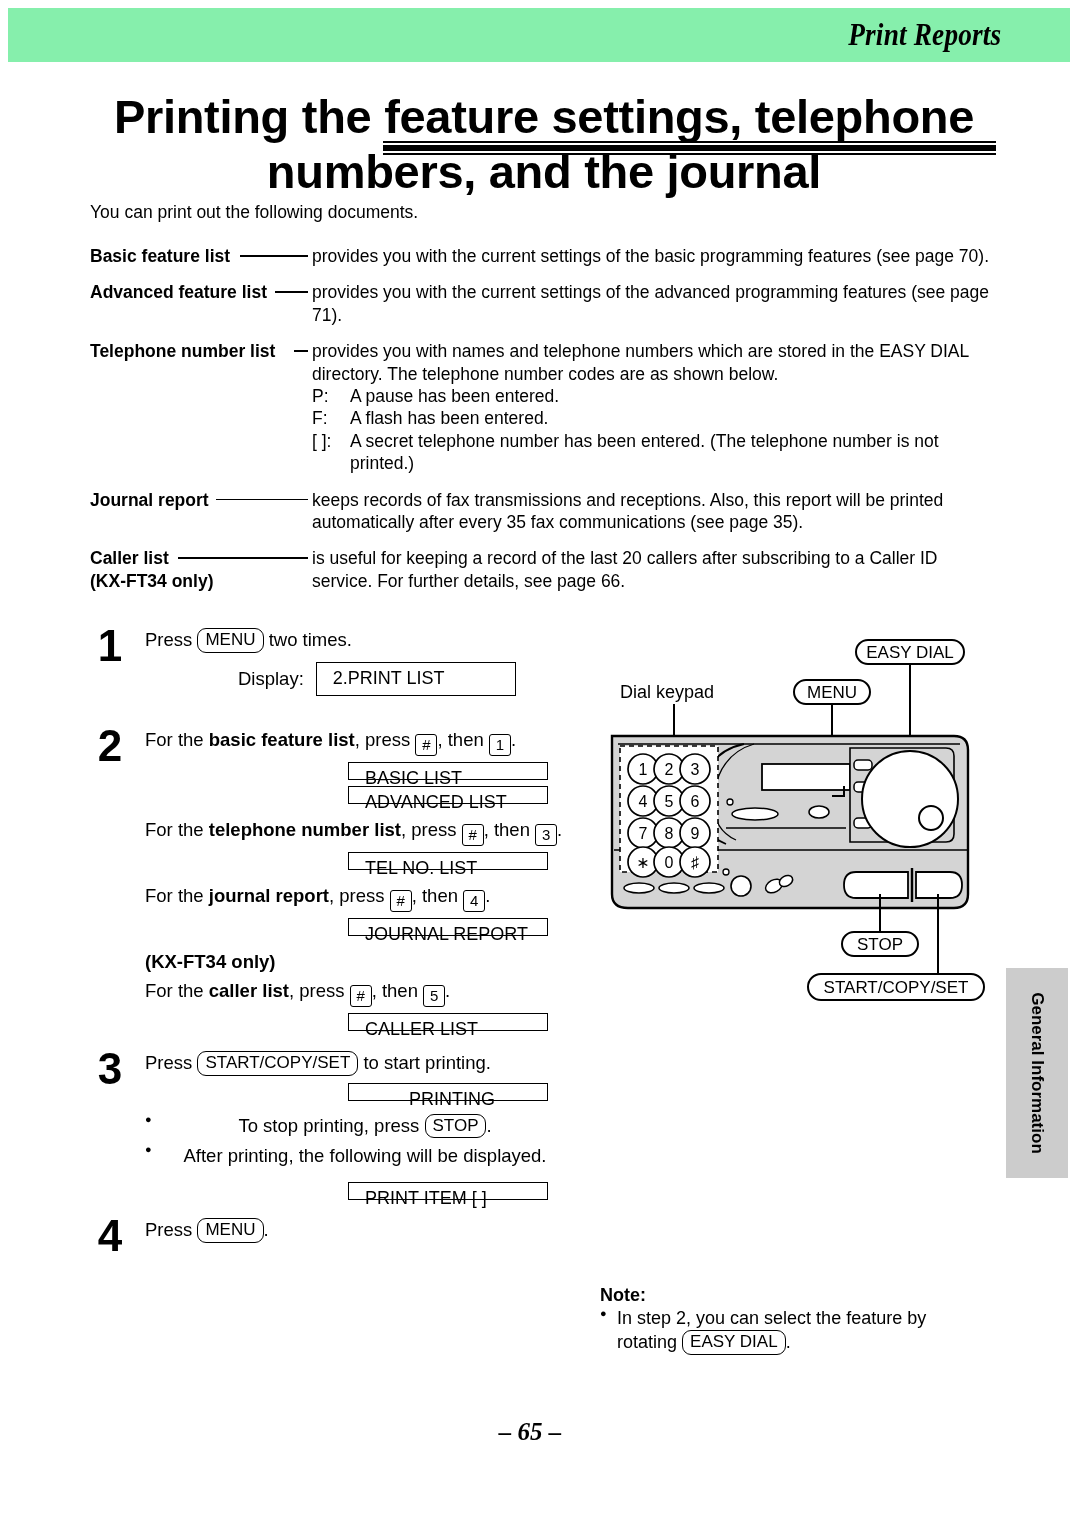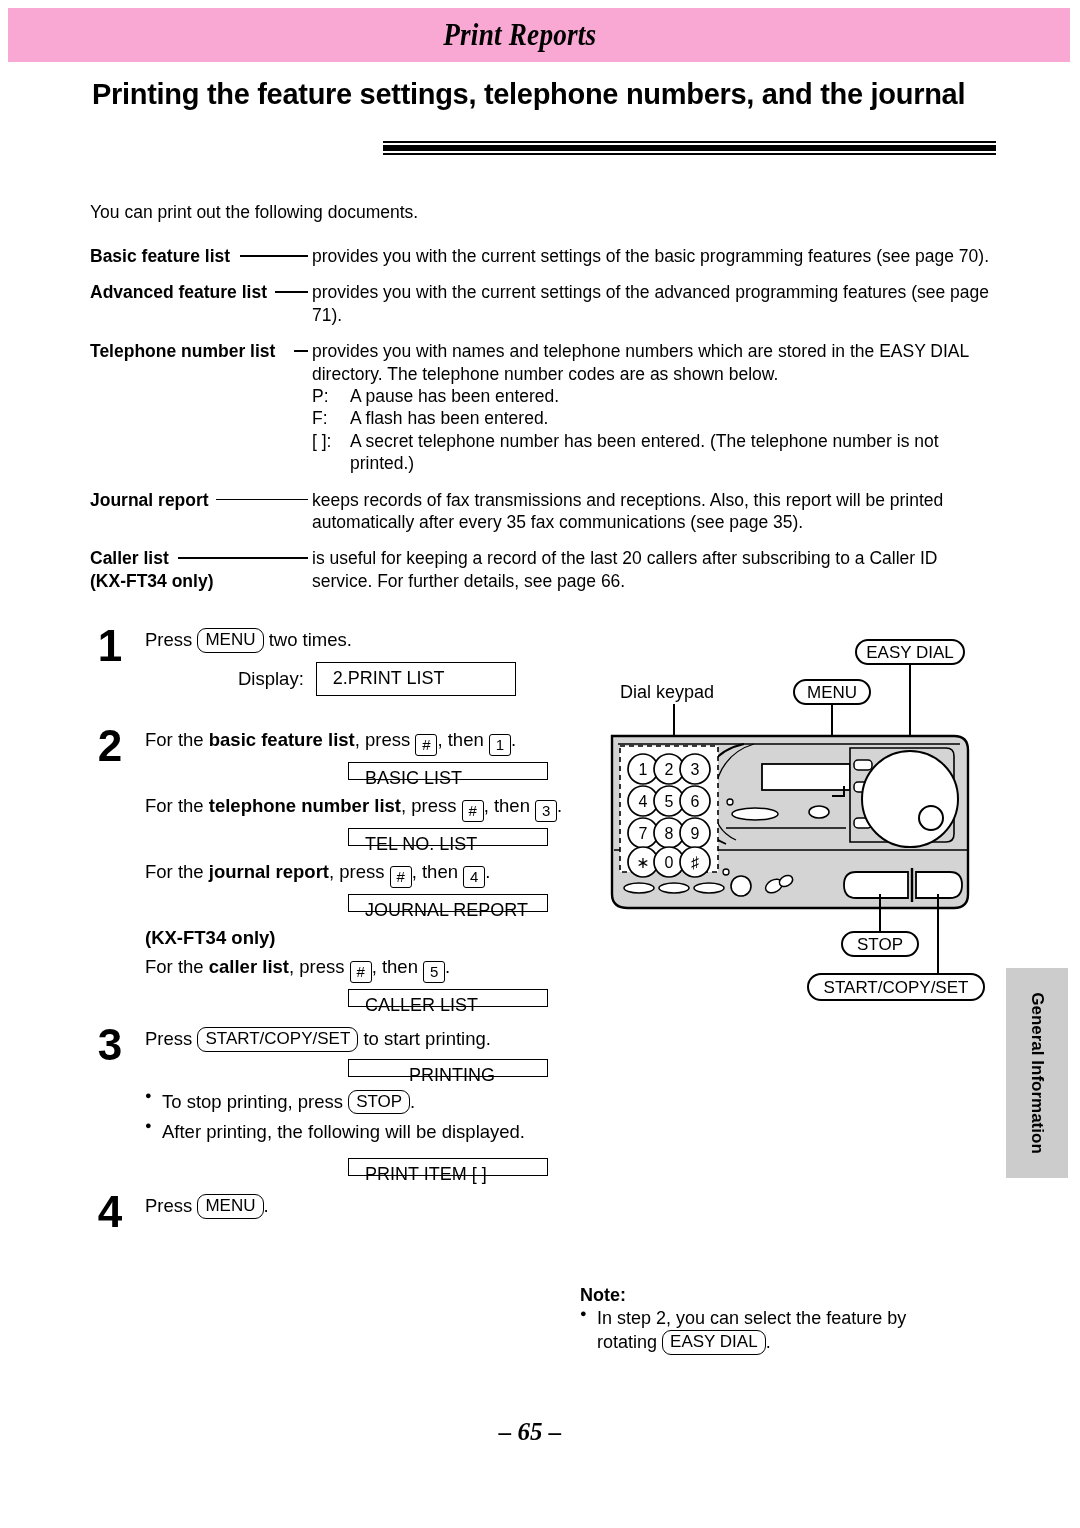--- a/index.html
+++ b/index.html
@@ -8,36 +8,36 @@
     width:1080px; height:1528px;
     background:#fff;
     font-family:"Liberation Sans", sans-serif;
     color:#000;
     position:relative;
     overflow:hidden;
   }
   
   .hdr-bar{
     position:absolute; left:8px; top:8px; width:1062px; height:54px;
-    background:#f9a8d4;
-    display:flex; align-items:center; justify-content:center;
+    background:#86efac;
+    display:flex; align-items:center; justify-content:flex-end;
   }
   .hdr-title{
     font-family:"Liberation Serif", serif;
     font-style:italic; font-weight:bold;
     font-size:31px; letter-spacing:.2px;
     padding-right:78px;
     transform:scaleX(.88);
     transform-origin:right center;
   }
   
   .title-wrap{ position:absolute; left:88px; top:74px; width:912px; }
   .page-title{
-    font-size:29px; font-weight:bold; line-height:1.17;
-    letter-spacing:-.3px; margin:4px;
+    font-size:47px; font-weight:bold; line-height:1.17;
+    letter-spacing:-.3px; margin:16px;text-align:center;
   }
   .title-rule{ position:absolute; left:383px; top:141px; width:613px; }
   .title-rule .r1{ height:2px; background:#000; }
   .title-rule .r2{ height:2px; background:#fff; }
   .title-rule .r3{ height:6px; background:#000; }
   .title-rule .r4{ height:2px; background:#fff; }
   .title-rule .r5{ height:2px; background:#000; }
 
   
   .intro{ position:absolute; left:90px; top:202px; font-size:17.5px; }
@@ -91,32 +91,32 @@
     margin-left:260px;
   }
   .lcdrow{ display:flex; align-items:center; }
   .displabel{ font-size:18.5px; margin-left:150px; }
   .lcd-inline{
     border:1.7px solid #000;
     width:200px; height:34px; line-height:31px;
     font-size:18px; padding-left:16px; margin-left:12px;
   }
   .bullets{ margin-left:57px; font-size:18.5px; line-height:1.45; }
-  .bullets div{ position:relative; padding-left:17px; }
+  .bullets div{ position:relative; padding-left:17px;text-align:center; }
   .bullets div:before{
     content:"\25CF"; position:absolute; left:0; top:-1px; font-size:11px;
   }
   .onlylbl{ font-weight:bold; font-size:18.5px; }
 
   
   .illus{ position:absolute; left:598px; top:636px; width:390px; height:380px; }
   .illus svg{ display:block; }
 
   
-  .note{ position:absolute; left:580px; top:1285px; width:380px; }
+  .note{ position:absolute; left:600px; top:1285px; width:380px; }
   .note-h{ font-size:18px; font-weight:bold; }
   .note-b{ font-size:18px; line-height:1.34; position:relative; padding-left:17px; }
   .note-b:before{ content:"\25CF"; position:absolute; left:0; top:0px; font-size:11px; }
 
   
   .sidetab{
     position:absolute; left:1006px; top:968px; width:62px; height:210px;
     background:#cccccc;
   }
   .sidetab span{
@@ -231,20 +231,21 @@
     <div class="stepnum">2</div>
 
     <div class="steptext">
       <span>For the</span>
       <b>basic feature list</b><span>, press</span>
       <span class="keysm">#</span><span>, then</span>
       <span class="keysm">1</span><span>.</span>
     </div>
     <div class="lcd" style="margin-top:6px;">BASIC LIST</div>
 
+    <div class="lcd" style="margin-top:6px;">ADVANCED LIST</div>
 
     <div class="steptext" style="margin-top:14px;">
       <span>For the</span>
       <b>telephone number list</b><span>, press</span>
       <span class="keysm">#</span><span>, then</span>
       <span class="keysm">3</span><span>.</span>
     </div>
     <div class="lcd" style="margin-top:6px;">TEL NO. LIST</div>
 
     <div class="steptext" style="margin-top:14px;">

